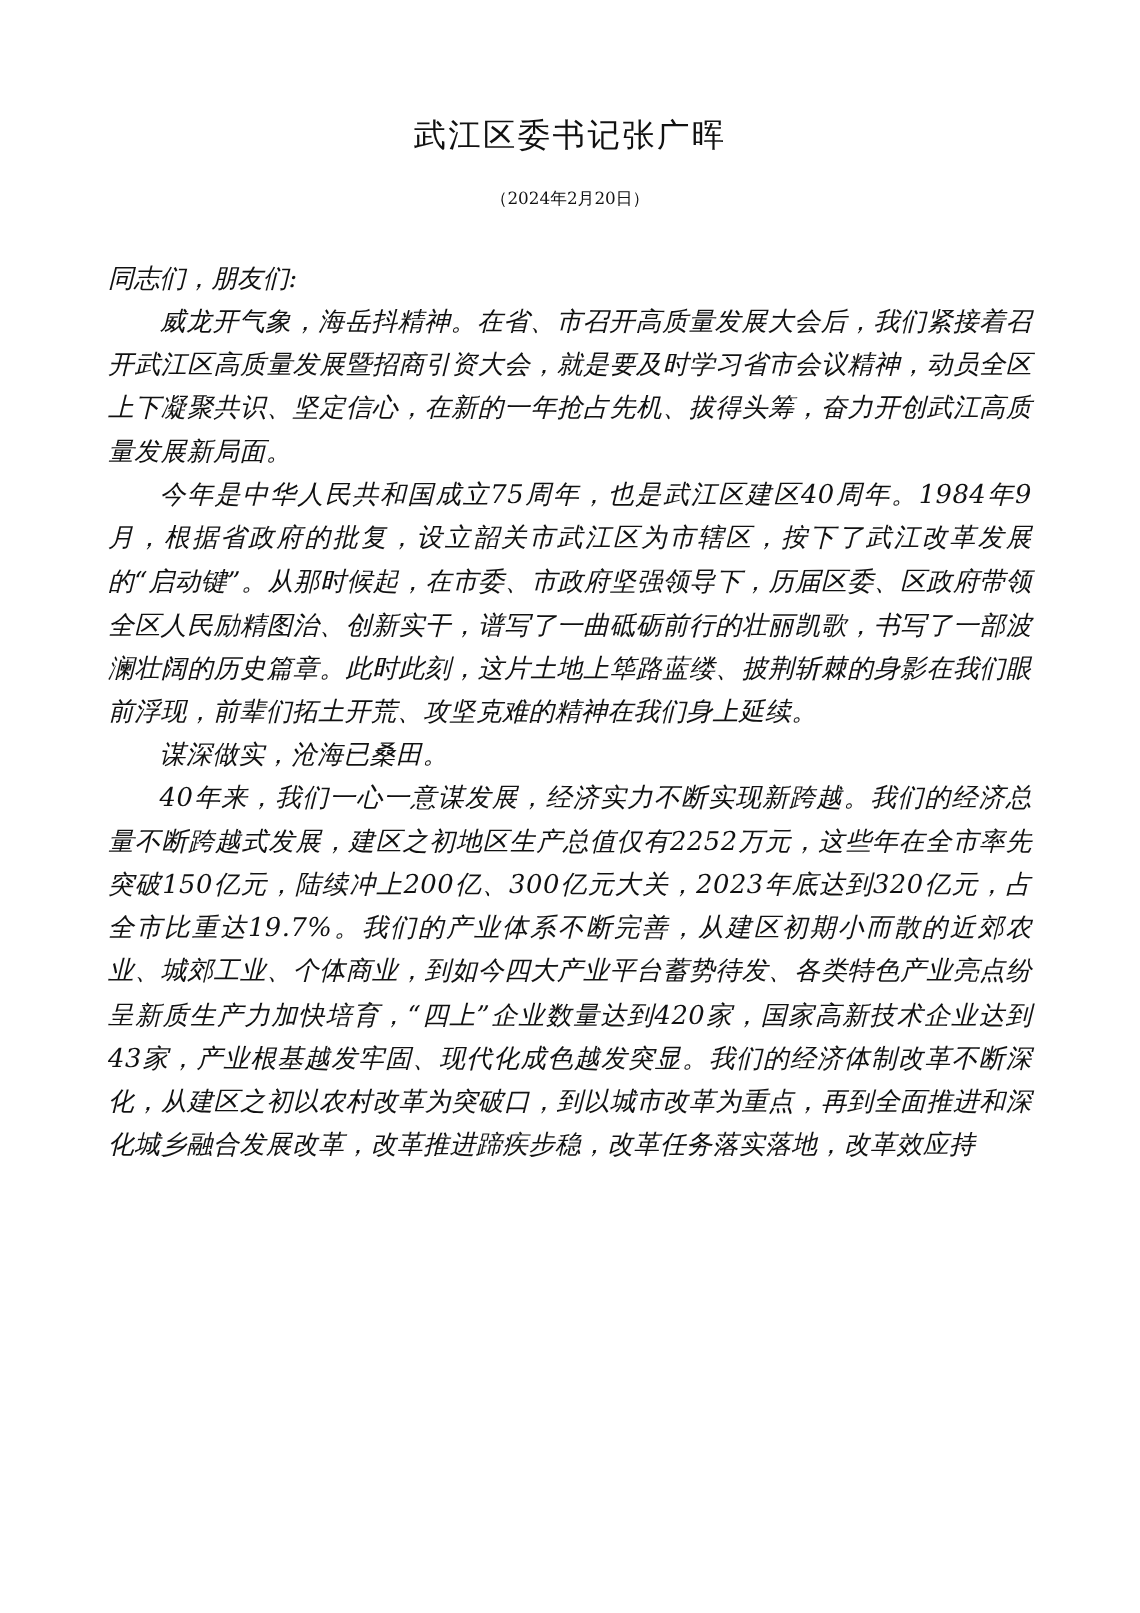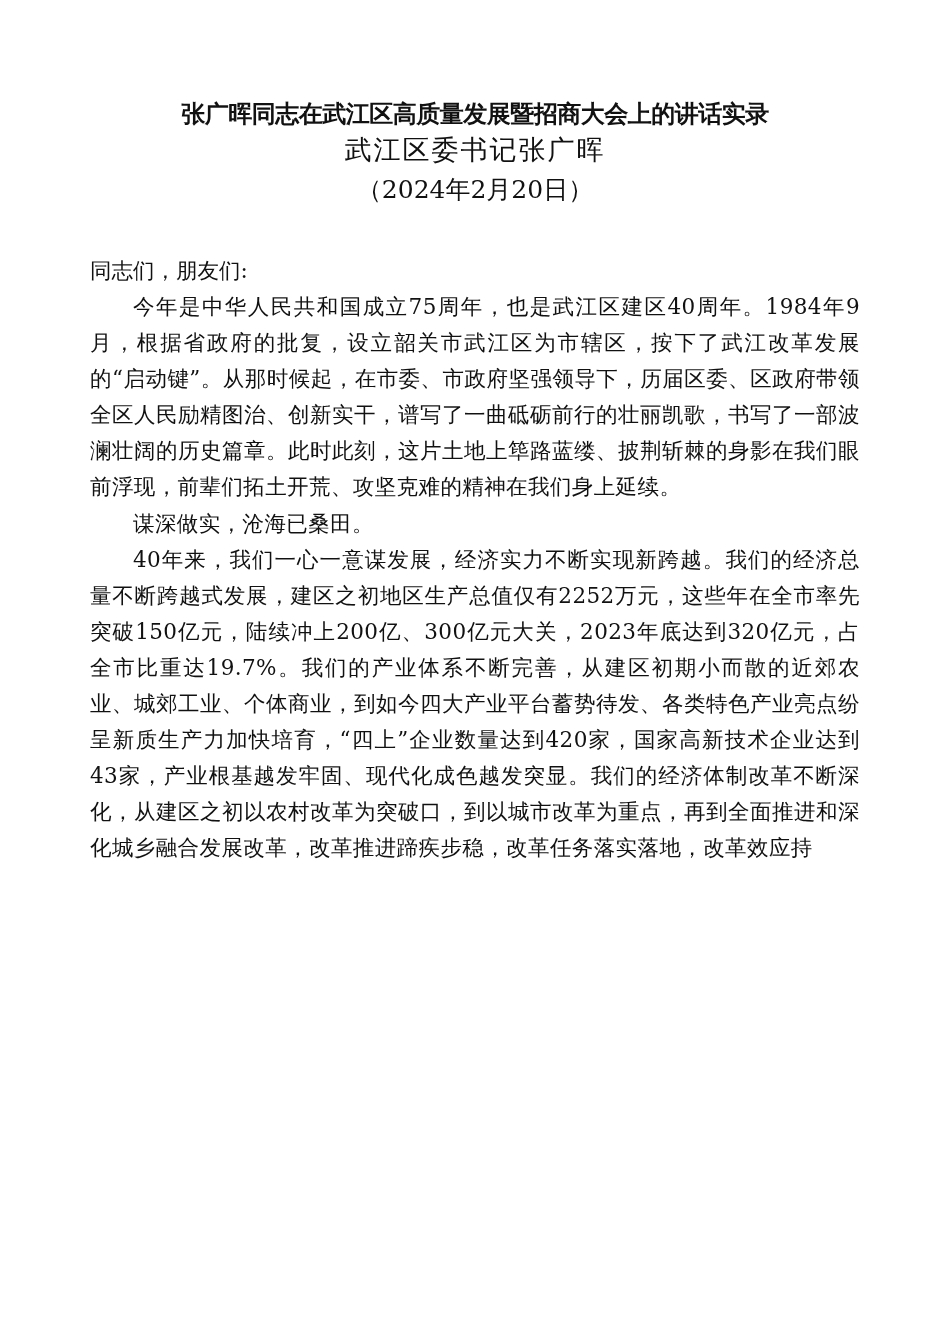--- a/index.html
+++ b/index.html
@@ -32,49 +32,50 @@
     }
     .author {
       text-align: center;
       font-size: 27px;
       line-height: 36px;
       letter-spacing: 2px;
       margin: 0;
     }
     .date {
       text-align: center;
-      font-size: 25px;
+      font-size: 14px;
       line-height: 36px;
-      margin: 4px;
+      margin: 16px;
     }
     .body {
-      margin-top: 45px;
+      margin-top: 31px;
+      font-style: italic;
     }
     .salutation {
       font-size: 21.5px;
       line-height: 36px;
       margin: 0;
     }
     .para {
       font-size: 21.5px;
       line-height: 36.1px;
       text-indent: 2em;
       text-align: justify;
       text-align-last: left;
       margin: 0;
       letter-spacing: 0.4px;
     }
   </style>
 </head>
 <body>
 
 <div class="page">
-  <h1 class="title">张广晖同志在武江区高质量发展暨招商大会上的讲话实录</h1>
   <p class="author">武江区委书记张广晖</p>
   <p class="date">（2024年2月20日）</p>
 
   <div class="body">
     <p class="salutation">同志们，朋友们:</p>
+    <p class="para">威龙开气象，海岳抖精神。在省、市召开高质量发展大会后，我们紧接着召开武江区高质量发展暨招商引资大会，就是要及时学习省市会议精神，动员全区上下凝聚共识、坚定信心，在新的一年抢占先机、拔得头筹，奋力开创武江高质量发展新局面。</p>
     <p class="para">今年是中华人民共和国成立75周年，也是武江区建区40周年。1984年9月，根据省政府的批复，设立韶关市武江区为市辖区，按下了武江改革发展的“启动键”。从那时候起，在市委、市政府坚强领导下，历届区委、区政府带领全区人民励精图治、创新实干，谱写了一曲砥砺前行的壮丽凯歌，书写了一部波澜壮阔的历史篇章。此时此刻，这片土地上筚路蓝缕、披荆斩棘的身影在我们眼前浮现，前辈们拓土开荒、攻坚克难的精神在我们身上延续。</p>
     <p class="para">谋深做实，沧海已桑田。</p>
     <p class="para">40年来，我们一心一意谋发展，经济实力不断实现新跨越。我们的经济总量不断跨越式发展，建区之初地区生产总值仅有2252万元，这些年在全市率先突破150亿元，陆续冲上200亿、300亿元大关，2023年底达到320亿元，占全市比重达19.7%。我们的产业体系不断完善，从建区初期小而散的近郊农业、城郊工业、个体商业，到如今四大产业平台蓄势待发、各类特色产业亮点纷呈新质生产力加快培育，“四上”企业数量达到420家，国家高新技术企业达到43家，产业根基越发牢固、现代化成色越发突显。我们的经济体制改革不断深化，从建区之初以农村改革为突破口，到以城市改革为重点，再到全面推进和深化城乡融合发展改革，改革推进蹄疾步稳，改革任务落实落地，改革效应持</p>
   </div>
 </div>
 
 </body></html>

